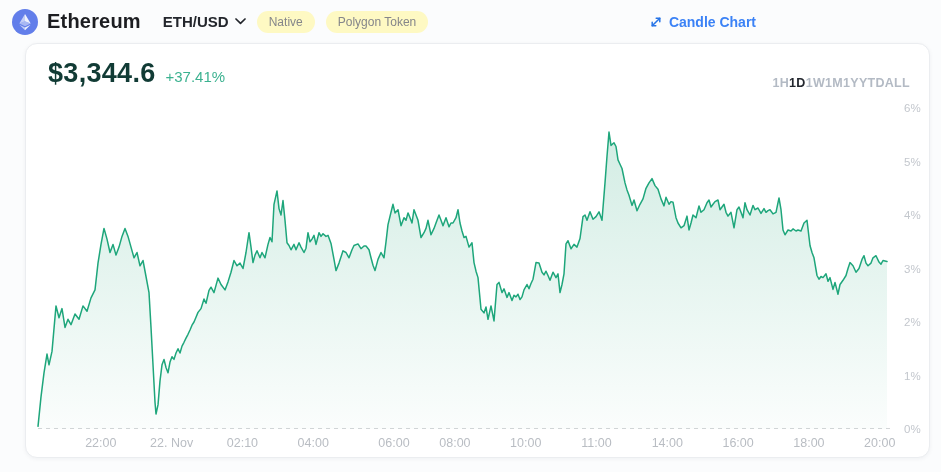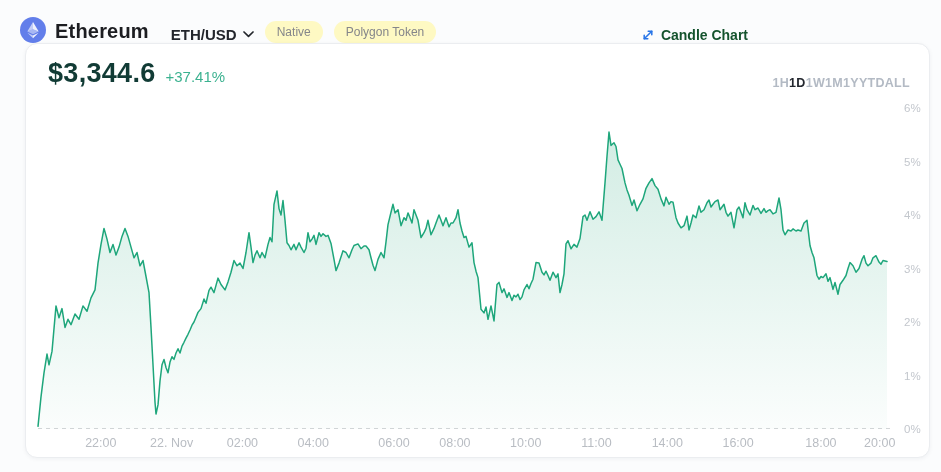--- a/index.html
+++ b/index.html
@@ -7,36 +7,36 @@
   body {
     font-family:"Liberation Sans", sans-serif;
     background:#fbfcfd;
     position:relative;
     overflow:hidden;
     color:#1c1d21;
   }
   
   .app-header {
     position:absolute; left:0; top:0; width:768px; height:43px;
-    display:flex; align-items:flex-end; padding:0 20px;
+    display:flex; align-items:center; padding:0 12px;
   }
   .logo-wrap { width:26px; height:26px; flex:0 0 auto; }
   .coin-title { font-size:20px; font-weight:700; color:#1c1d21; margin-left:9px; letter-spacing:.2px; }
   .pair-selector {
     display:flex; align-items:center; gap:6px; margin-left:22px; cursor:pointer;
     font-size:15px; font-weight:700; color:#23262c;
   }
   .pill {
     margin-left:11px; background:#fef9c3; color:#85868a;
     font-size:12px; padding:4px 12px; border-radius:999px; white-space:nowrap;
   }
   .pill:first-of-type { margin-left:16px; }
   .candle-link {
     margin-left:auto; display:flex; align-items:center; gap:6px;
-    color:#14532d; font-size:14px; font-weight:700; cursor:pointer; text-decoration:none;
+    color:#3b82f6; font-size:14px; font-weight:700; cursor:pointer; text-decoration:none;
   }
   
   .card {
     position:absolute; left:25px; top:43px; width:905px; height:415px;
     background:#ffffff; border:1px solid #ebedf0; border-radius:12px;
     box-shadow:0 1px 4px rgba(25,30,50,.05);
   }
   .price-row { position:absolute; left:22px; top:14px; display:flex; align-items:flex-end; }
   .price-value { font-size:27px; font-weight:700; color:#113b35; letter-spacing:.3px; }
   .price-change { font-size:15px; color:#3cb290; margin-left:10px; padding-bottom:4px; }
@@ -129,24 +129,24 @@
       <div style="top: 324.5px;">1%</div>
       <div style="top: 271px;">2%</div>
       <div style="top: 217.5px;">3%</div>
       <div style="top: 164px;">4%</div>
       <div style="top: 110.5px;">5%</div>
       <div style="top: 57px;">6%</div>
     </div>
   <div class="xlabels" id="xlabels">
       <div style="left: 62.8px;">22:00</div>
       <div style="left: 133.6px;">22. Nov</div>
-      <div style="left: 204.4px;">02:00</div>
+      <div style="left: 204.4px;">02:10</div>
       <div style="left: 275.2px;">04:00</div>
       <div style="left: 356px;">06:00</div>
       <div style="left: 416.9px;">08:00</div>
       <div style="left: 487.7px;">10:00</div>
       <div style="left: 558.5px;">11:00</div>
       <div style="left: 629.3px;">14:00</div>
       <div style="left: 700.1px;">16:00</div>
-      <div style="left: 770.9px; margin-left: 12px;">18:00</div>
+      <div style="left: 770.9px;">18:00</div>
       <div style="left: 841.7px;">20:00</div>
     </div>
 </section>
 
 </body></html>

